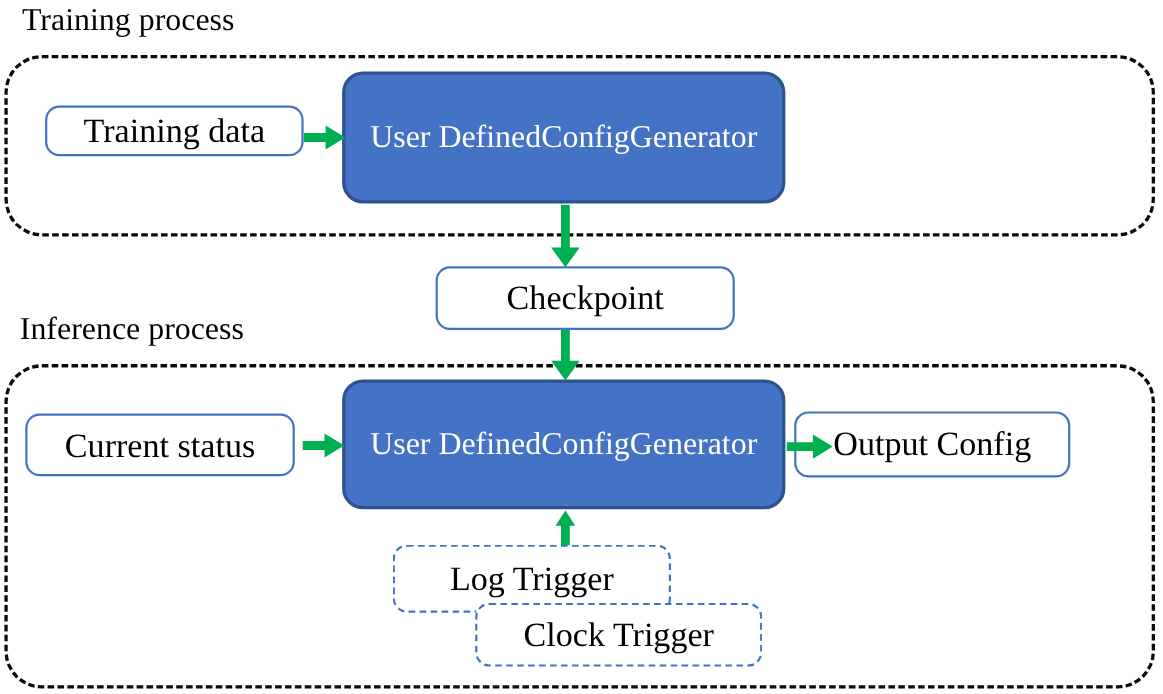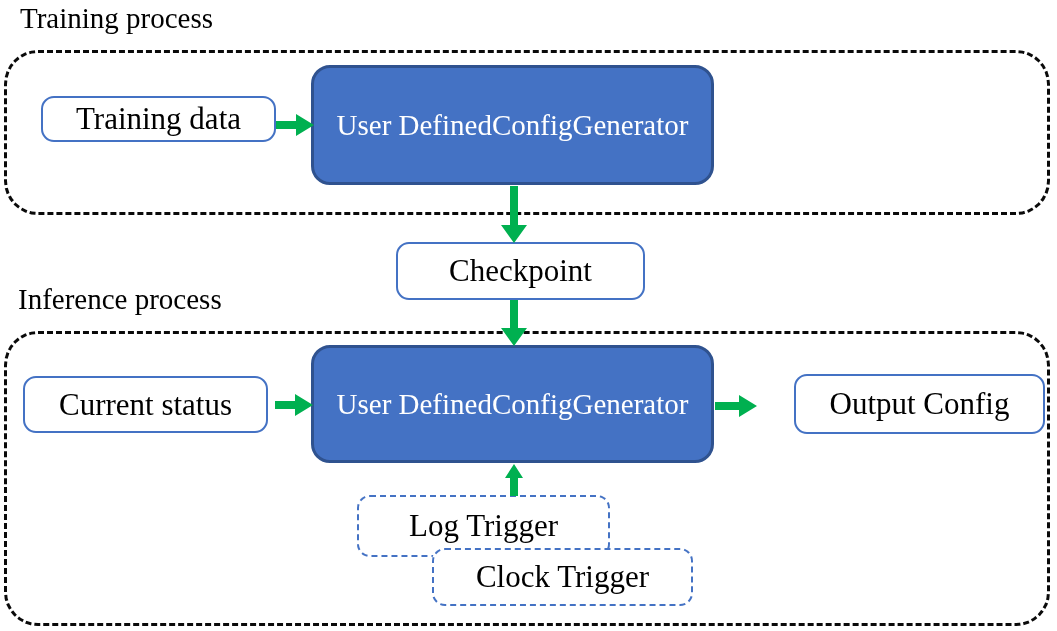--- a/index.html
+++ b/index.html
@@ -85,21 +85,21 @@
     <span>User Defined</span>
     <span>ConfigGenerator</span>
   </div>
 
   <div class="arrow" style="left:501px;top:186px;">
     <svg width="26" height="57" viewBox="0 0 26 57">
       <path d="M9,0 V39 H0 L13,57 L26,39 H17 V0 Z" fill="#00B050"></path>
     </svg>
   </div>
 
-  <div class="white-box" style="left:396px;top:242px;width:249px;height:58px;">Checkpoint</div>
+  <div class="white-box" style="left:396px;top:242px;width:272px;height:58px;">Checkpoint</div>
 
   <div class="arrow" style="left:501px;top:300px;">
     <svg width="26" height="46" viewBox="0 0 26 46">
       <path d="M9,0 V28 H0 L13,46 L26,28 H17 V0 Z" fill="#00B050"></path>
     </svg>
   </div>
 
   <div class="section-label" style="left:18px;top:283px;">Inference process</div>
 
   <div class="dashed-container" style="left:4px;top:331px;width:1046px;height:295px;"></div>
@@ -116,21 +116,21 @@
     <span>User Defined</span>
     <span>ConfigGenerator</span>
   </div>
 
   <div class="arrow" style="left:715px;top:392px;">
     <svg width="42" height="28" viewBox="0 0 42 28">
       <path d="M0,10 H24 V3 L42,14 L24,25 V18 H0 Z" fill="#00B050"></path>
     </svg>
   </div>
 
-  <div class="white-box" style="left:794px;top:374px;width:251px;height:60px;text-align:center;">Output Config</div>
+  <div class="white-box" style="left:722px;top:374px;width:251px;height:60px;text-align:center;">Output Config</div>
 
   <div class="arrow" style="left:505px;top:464px;">
     <svg width="18" height="32" viewBox="0 0 18 32">
       <path d="M9,0 L18,14 H13 V32 H5 V14 H0 Z" fill="#00B050"></path>
     </svg>
   </div>
 
   <div class="trigger-box" style="left:432px;top:548px;width:261px;height:58px;z-index:3;">Clock Trigger</div>
 
   <div class="trigger-box" style="left:357px;top:495px;width:253px;height:62px;z-index:2;">Log Trigger</div>

